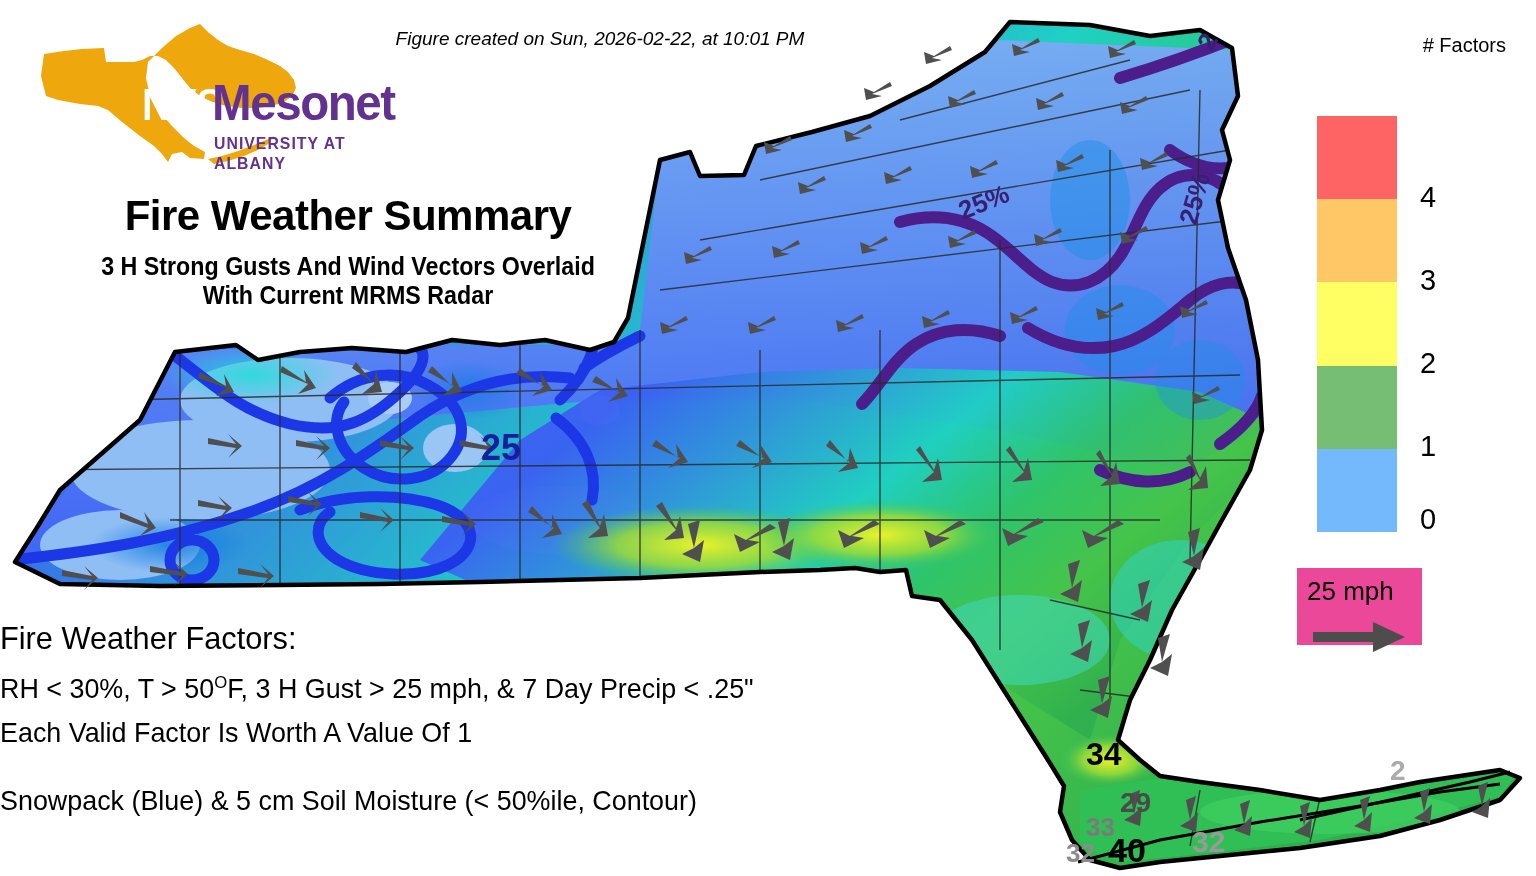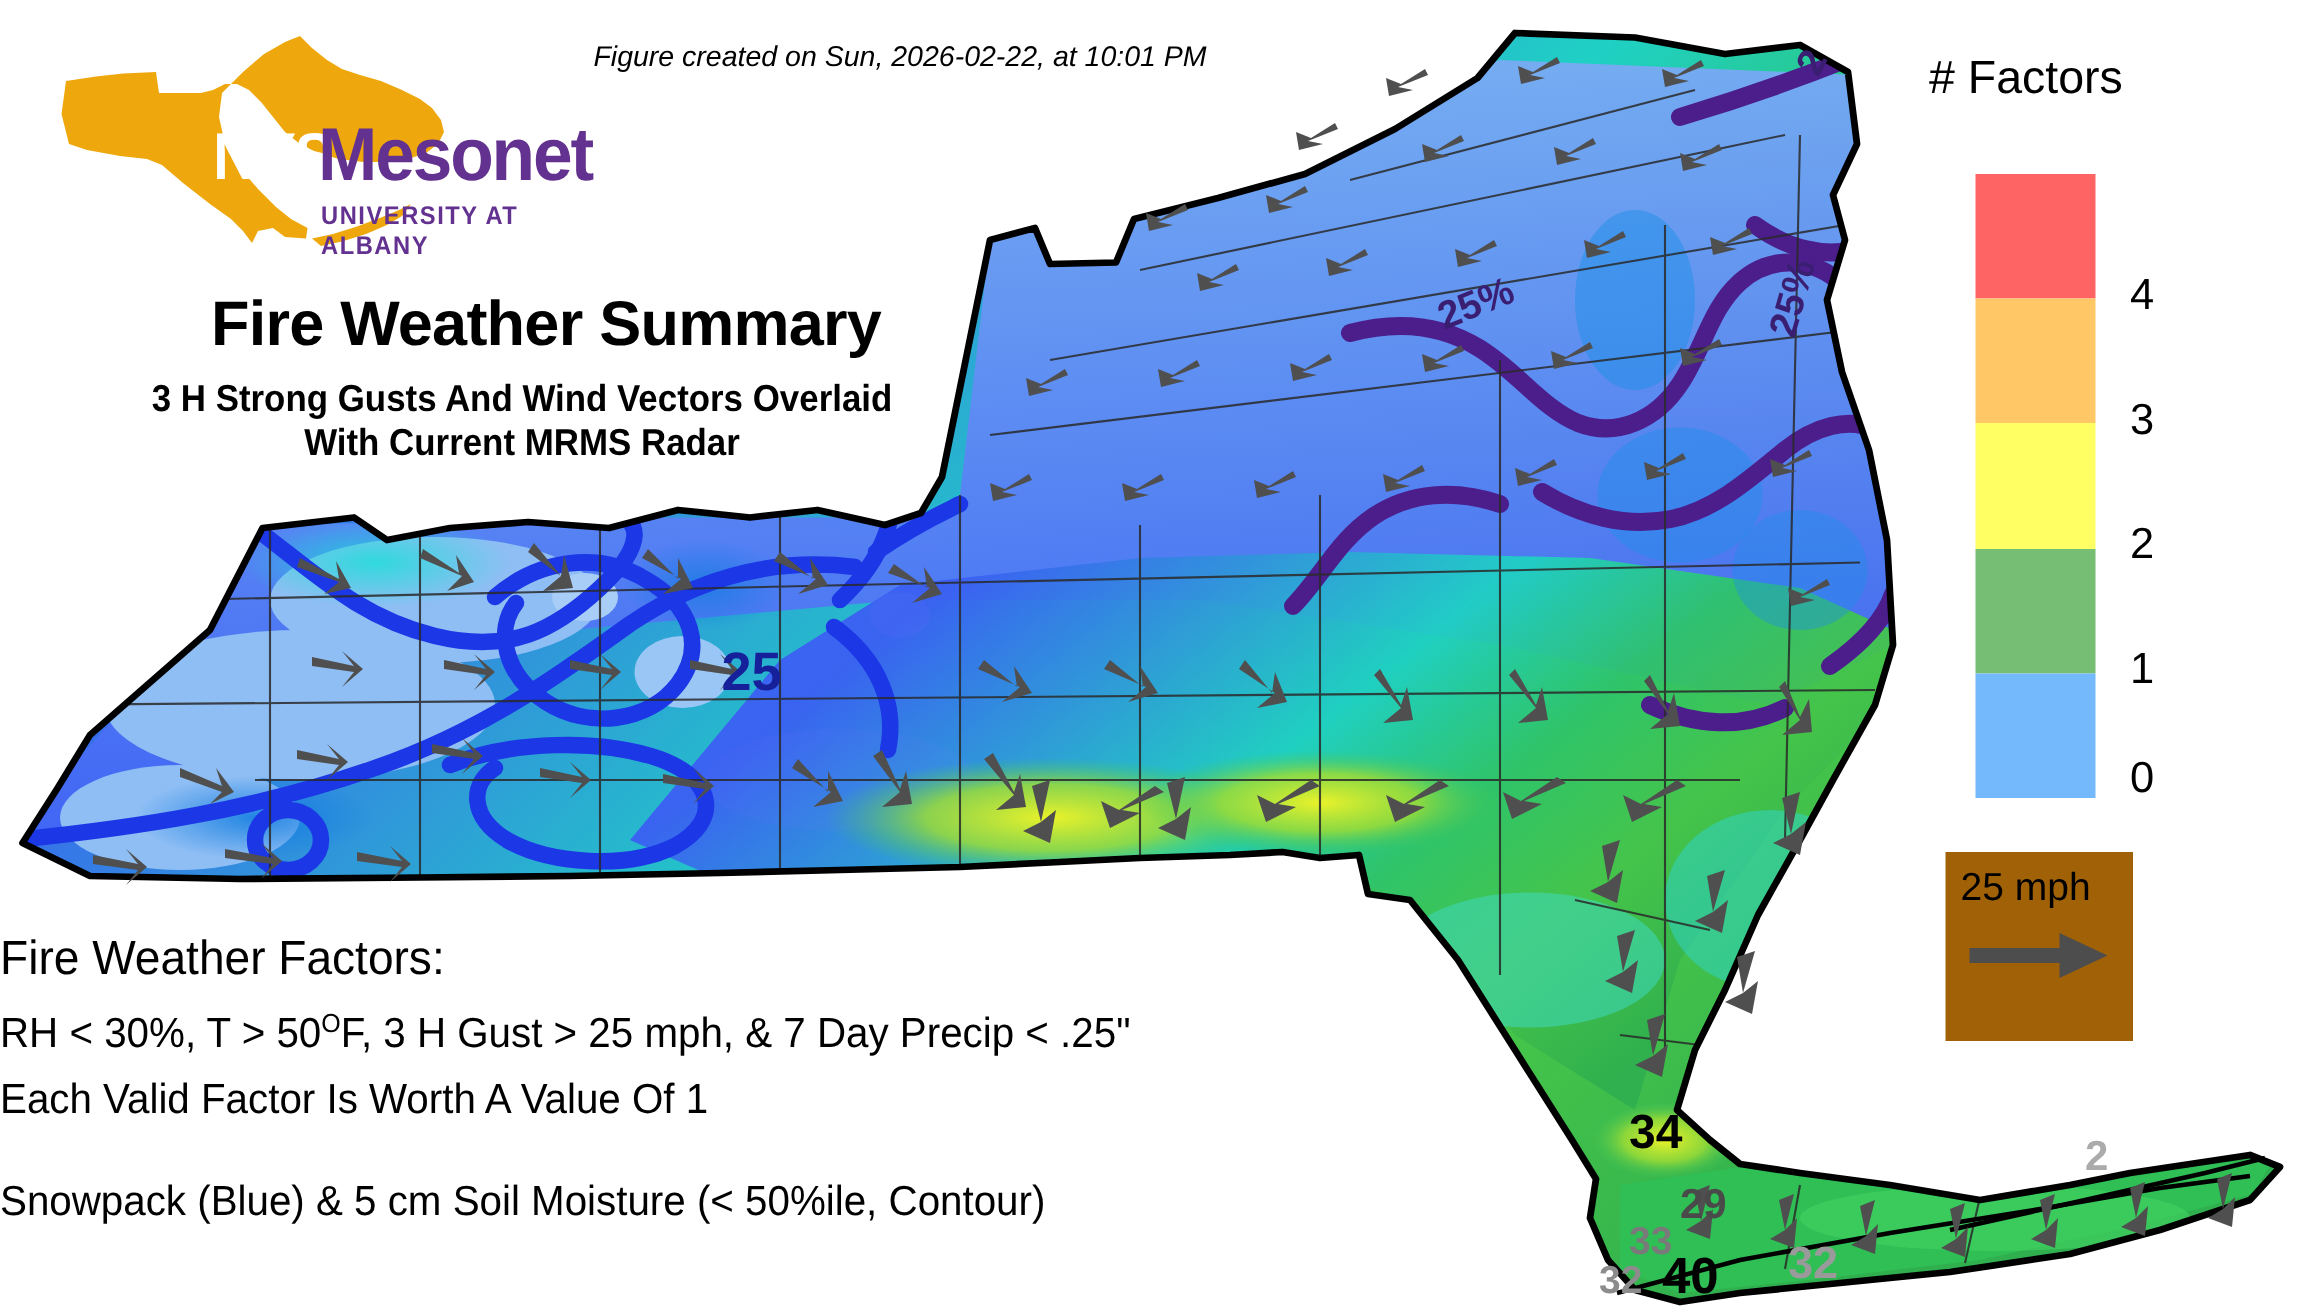--- a/index.html
+++ b/index.html
@@ -15,45 +15,45 @@
   .logo-meso{position:absolute;left:190px;top:56px;font-size:50px;font-weight:bold;
              color:#63318f;letter-spacing:-1.5px;transform:scaleX(.95);transform-origin:left center;}
   .logo-univ{position:absolute;left:192px;top:116px;font-size:17px;font-weight:bold;
              color:#63318f;letter-spacing:1.1px;transform:scaleX(.93);transform-origin:left center;}
 
   
   #stamp{position:absolute;left:355px;top:28px;width:490px;text-align:center;
          font-size:19px;line-height:22px;font-style:italic;}
 
   
-  #title-main{position:absolute;left:34px;top:192px;width:660px;text-align:center;
+  #title-main{position:absolute;left:18px;top:192px;width:660px;text-align:center;
               font-size:42px;font-weight:bold;letter-spacing:-.5px;}
   #title-sub{position:absolute;left:18px;top:252px;width:660px;text-align:center;
              font-size:25px;font-weight:bold;line-height:29px;
              transform:scaleX(.93);transform-origin:center top;}
 
   
   #footer{position:absolute;left:0;top:616px;width:920px;}
   #footer .hdr{font-size:32px;line-height:44px;transform:scaleX(.96);
                transform-origin:left center;}
   #footer .ln{font-size:28px;line-height:44px;transform:scaleX(.96);
               transform-origin:left center;white-space:nowrap;}
   #footer .gap{height:24px;}
   sup{font-size:.62em;vertical-align:super;}
 
   
-  #cb-title{position:absolute;left:1286px;top:34px;width:220px;text-align:left;
-            font-size:31px;}
+  #cb-title{position:absolute;left:1286px;top:34px;width:220px;text-align:right;
+            font-size:20px;}
   #colorbar{position:absolute;left:1317px;top:116px;width:80px;height:416px;}
   .cb-band{width:100%;height:20%;}
   .cb-tick{position:absolute;left:1420px;font-size:29px;line-height:1;}
 
   
-  #windleg{position:absolute;left:1297px;top:568px;width:125px;height:126px;
-           background:#a16207;text-decoration:underline;}
+  #windleg{position:absolute;left:1297px;top:568px;width:125px;height:77px;
+           background:#ec4899;text-decoration:underline;}
   #windleg .wl-label{position:absolute;left:10px;top:8px;font-size:26px;}
   #windleg .wl-arrow{position:absolute;left:14px;top:52px;}
 
   
   #map{position:absolute;left:0;top:0;width:1536px;height:876px;}
 </style>
 </head>
 <body>
 
 <div id="logo">

